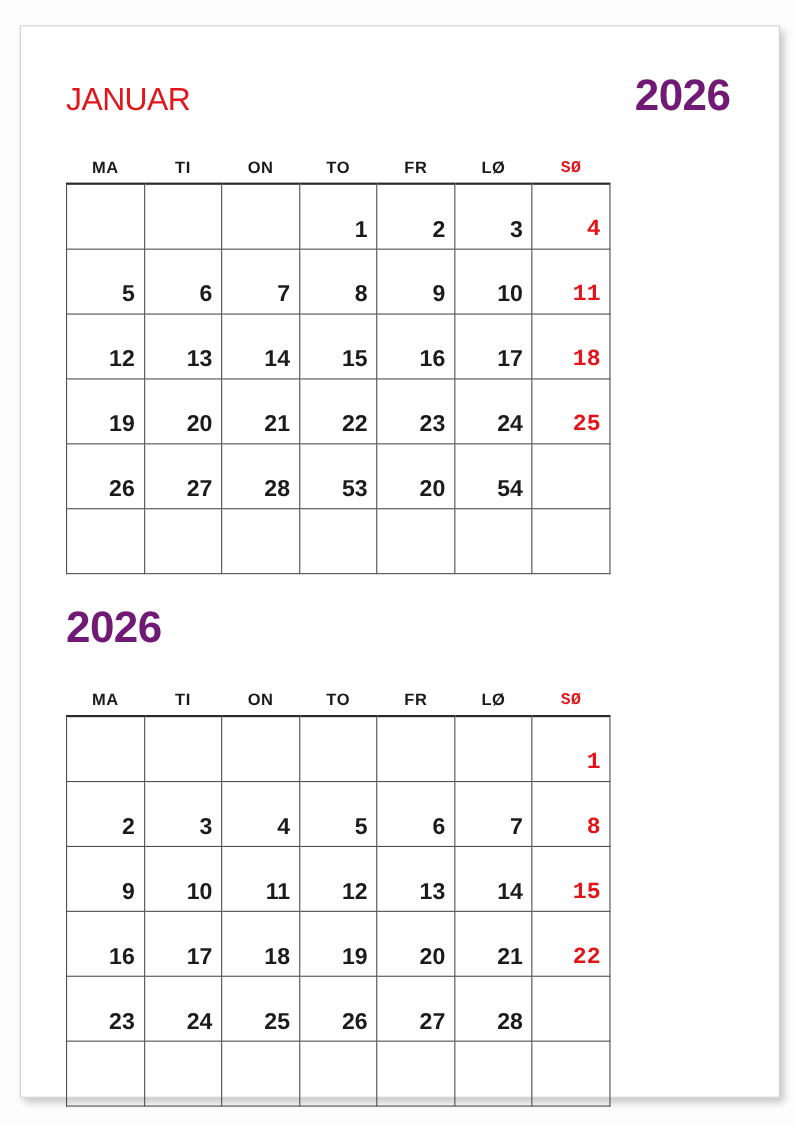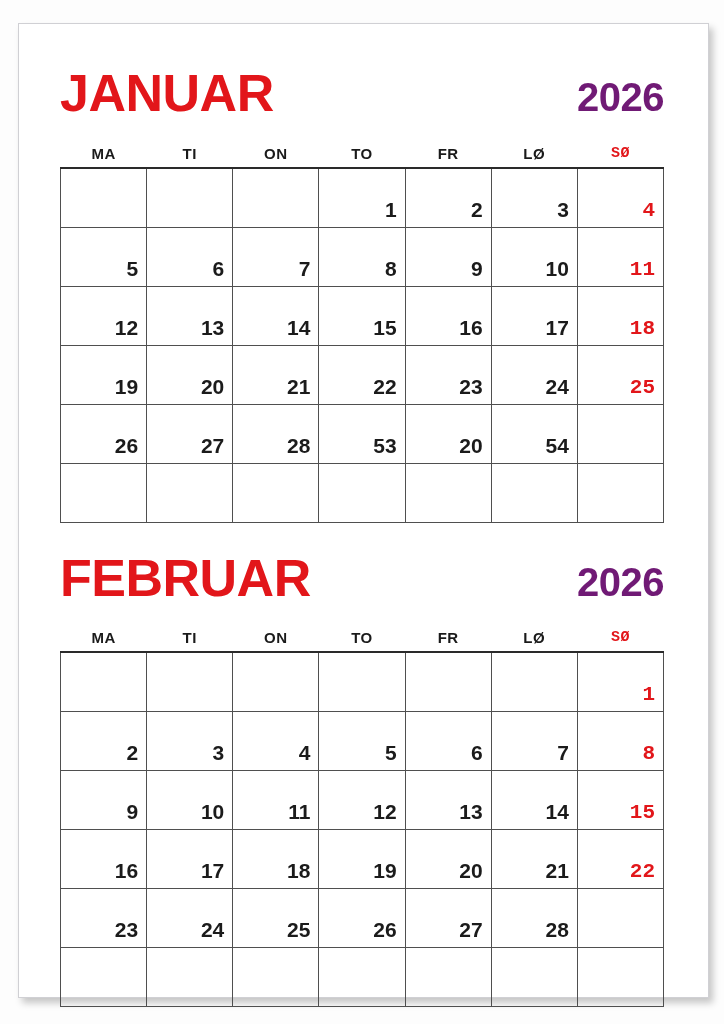--- a/index.html
+++ b/index.html
@@ -28,38 +28,38 @@
   }
   .month{display:block;}
   .month-header{
     display:flex;
     justify-content:space-between;
     align-items:baseline;
   }
   .month-jan .month-header{padding-top:42px;}
   .month-feb .month-header{padding-top:28px;}
   .month-name{
-    font-size:52px;
-    font-weight:bold;
+    font-size:29px;
+    font-weight:normal;
     letter-spacing:-0.5px;
     color:var(--red);
     line-height:1.05;
   }
   .month-year{
     font-size:40px;
     font-weight:bold;
     letter-spacing:-0.5px;
     color:#701a75;
     line-height:1.05;
   }
   table.cal{
     border-collapse:collapse;
     table-layout:fixed;
-    width:604px;
-    margin-top:24px;
+    width:495px;
+    margin-top:36px;
   }
   table.cal thead th{
     border:none;
     font-size:15px;
     font-weight:bold;
     letter-spacing:0.5px;
     color:#1a1a1a;
     text-align:center;
     padding:0 0 5px 0;
   }
@@ -154,21 +154,20 @@
             <td></td>
             <td></td>
             <td class="sun"></td>
           </tr>
         </tbody>
     </table>
   </section>
 
   <section class="month month-feb">
     <div class="month-header">
-      <span class="month-name">FEBRUAR</span>
       <span class="month-year">2026</span>
     </div>
     <table class="cal">
       <thead>
           <tr>
             <th>MA</th>
             <th>TI</th>
             <th>ON</th>
             <th>TO</th>
             <th>FR</th>

